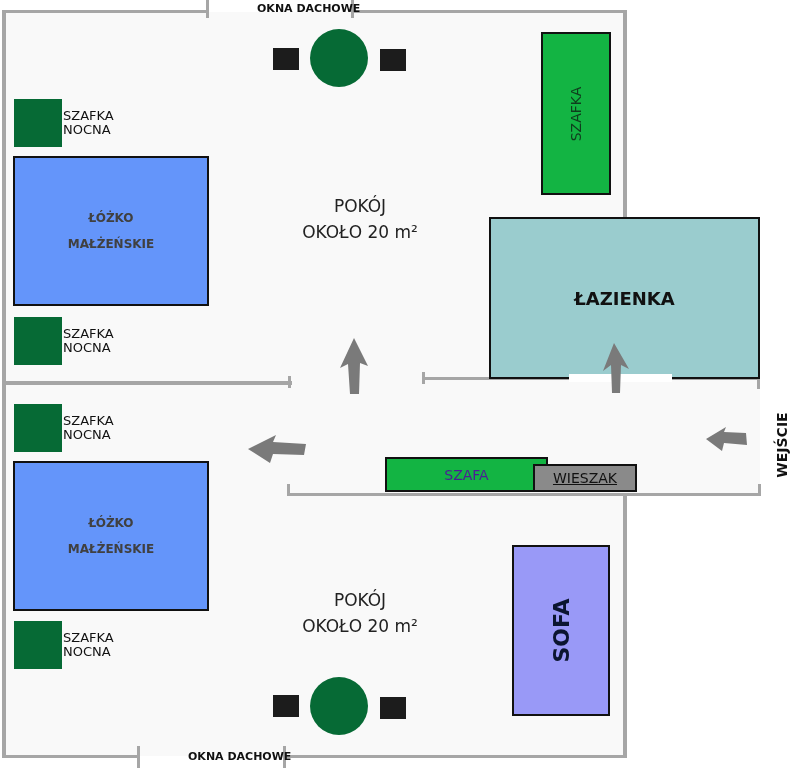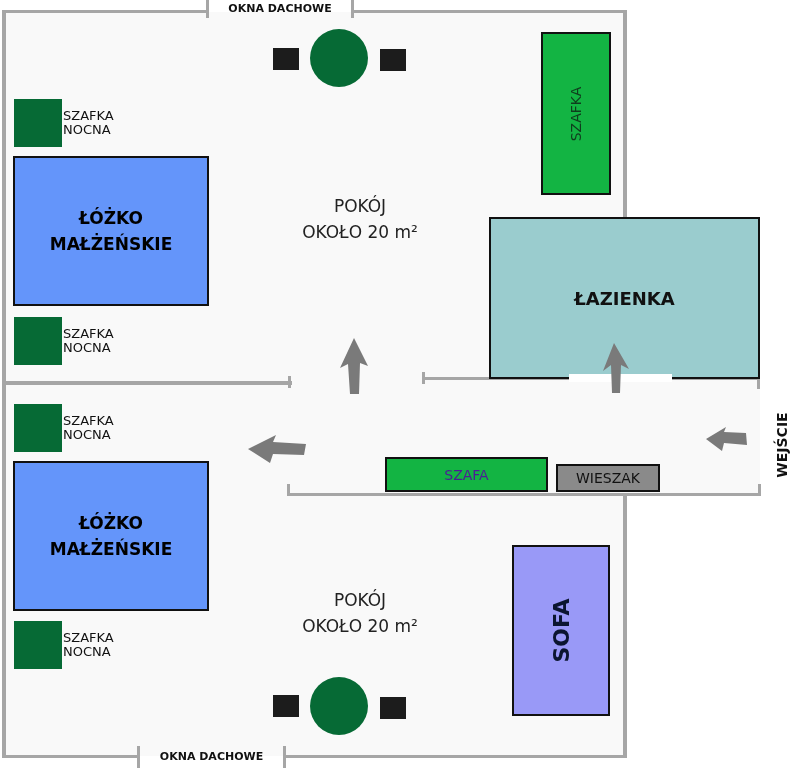--- a/index.html
+++ b/index.html
@@ -1,22 +1,22 @@
 <!DOCTYPE html>
 <html><head>
 <meta charset="utf-8">
 <style>
   html, body { margin:0; padding:0; background:#ffffff; }
   body { width:794px; height:768px; position:relative; overflow:hidden; font-family:"DejaVu Sans", sans-serif; }
   .abs { position:absolute; }
   .floor { background:#f9f9f9; }
   .wall { background:#a6a6a6; }
-  .win-label { font-weight:bold; font-size:11px; color:#111; text-align:center; letter-spacing:0; }
+  .win-label { font-weight:bold; font-size:11px; color:#111; letter-spacing:0;padding-left:48px; }
   .box { box-sizing:border-box; border:2px solid #111; display:flex; align-items:center; justify-content:center; text-align:center; }
-  .bed { background:#6495fa; color:#000000; font-weight:bold; font-size:17px; line-height:26px; }
+  .bed { background:#6495fa; color:#404040; font-weight:bold; font-size:12px; line-height:26px; }
   .night { background:#066a35; }
   .night-label { font-size:13px; line-height:14px; color:#111; }
   .room-label { font-size:17px; line-height:26px; color:#222; text-align:center; }
   .chair { background:#1c1c1c; }
   .table { background:#066a35; border-radius:50%; }
   .szafka { background:#13b443; color:#0f3d1d; font-size:14px; }
   .lazienka { background:#9accce; color:#111; font-weight:bold; font-size:18px; }
   .szafa { background:#13b443; color:#4c1d95; font-size:14px; }
   .wieszak { background:#8a8a8a; color:#111; font-size:14px; }
   .sofa { background:#9999f7; color:#0b1530; font-weight:bold; font-size:22px; }
@@ -91,21 +91,21 @@
 </div>
 
 <div class="abs box lazienka" style="left:489px;top:217px;width:271px;height:162px;">
   <div>ŁAZIENKA</div>
 </div>
 <div class="abs" style="left:569px;top:374px;width:103px;height:8px;background:#ffffff;"></div>
 
 <div class="abs box szafa" style="left:385px;top:457px;width:163px;height:35px;">
   <div>SZAFA</div>
 </div>
-<div class="abs box wieszak" style="left:556px;top:464px;width:104px;height:28px;">
+<div class="abs box wieszak" style="left:533px;top:464px;width:104px;height:28px;text-decoration:underline;">
   <div>WIESZAK</div>
 </div>
 <div class="abs" style="left:770px;top:410px;width:24px;height:70px;display:flex;align-items:center;justify-content:center;">
   <div class="vert" style="font-weight:bold;font-size:14px;color:#111;">WEJŚCIE</div>
 </div>
 
 <div class="abs night" style="left:14px;top:404px;width:48px;height:48px;"></div>
 <div class="abs night-label" style="left:63px;top:414px;">
   <div>SZAFKA</div>
   <div>NOCNA</div>

